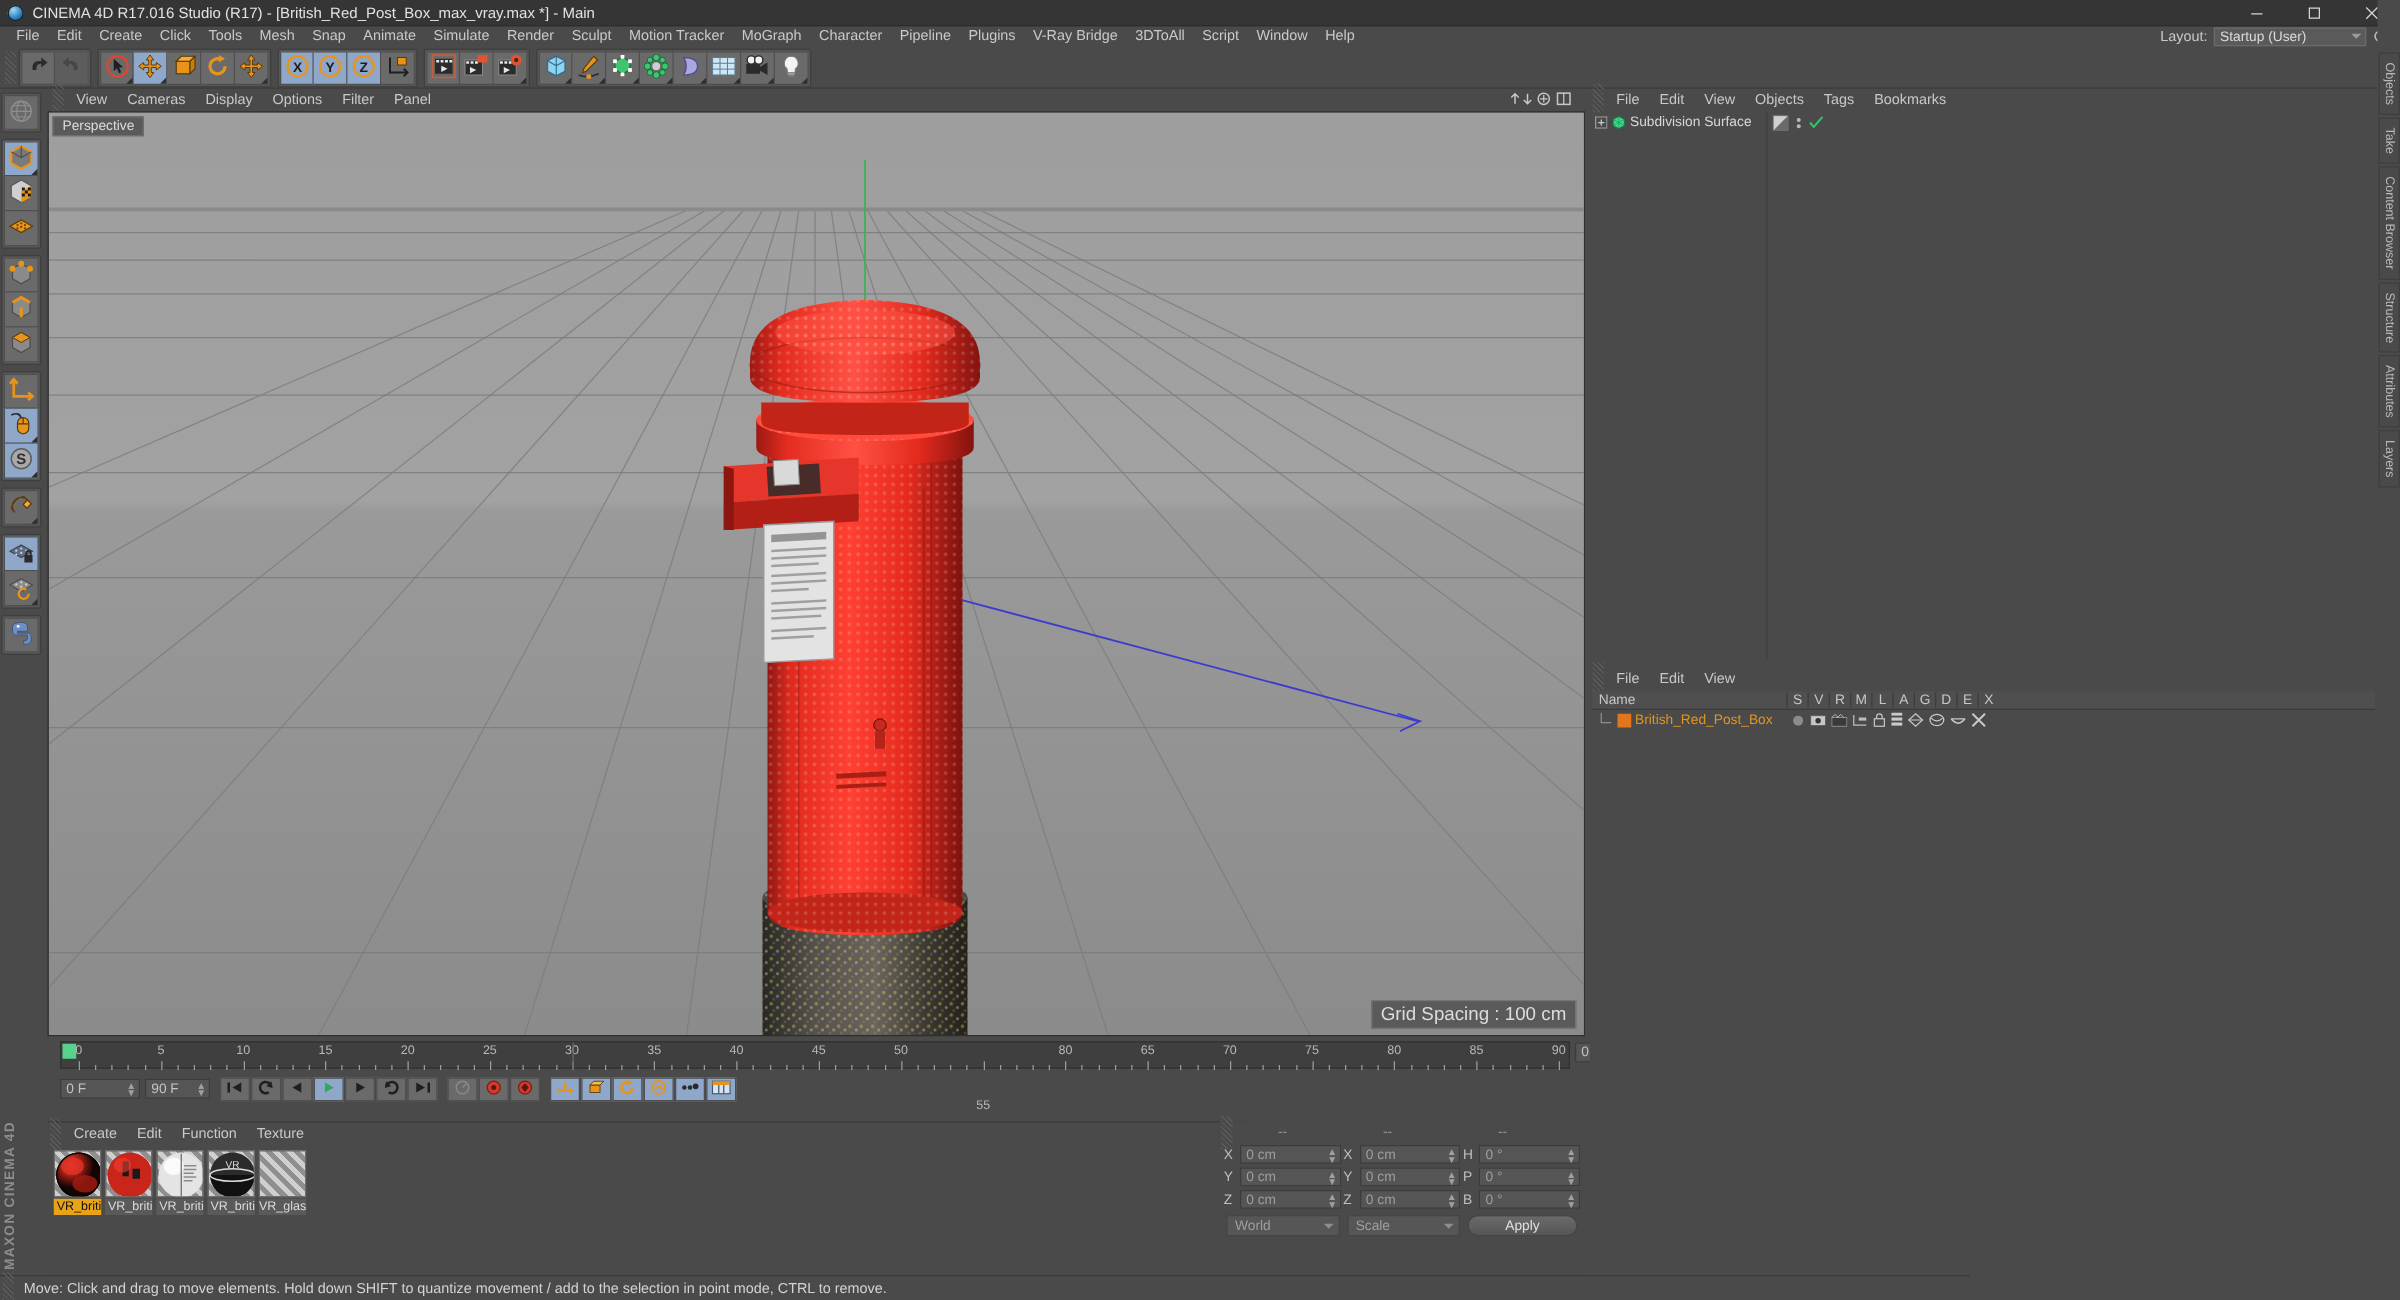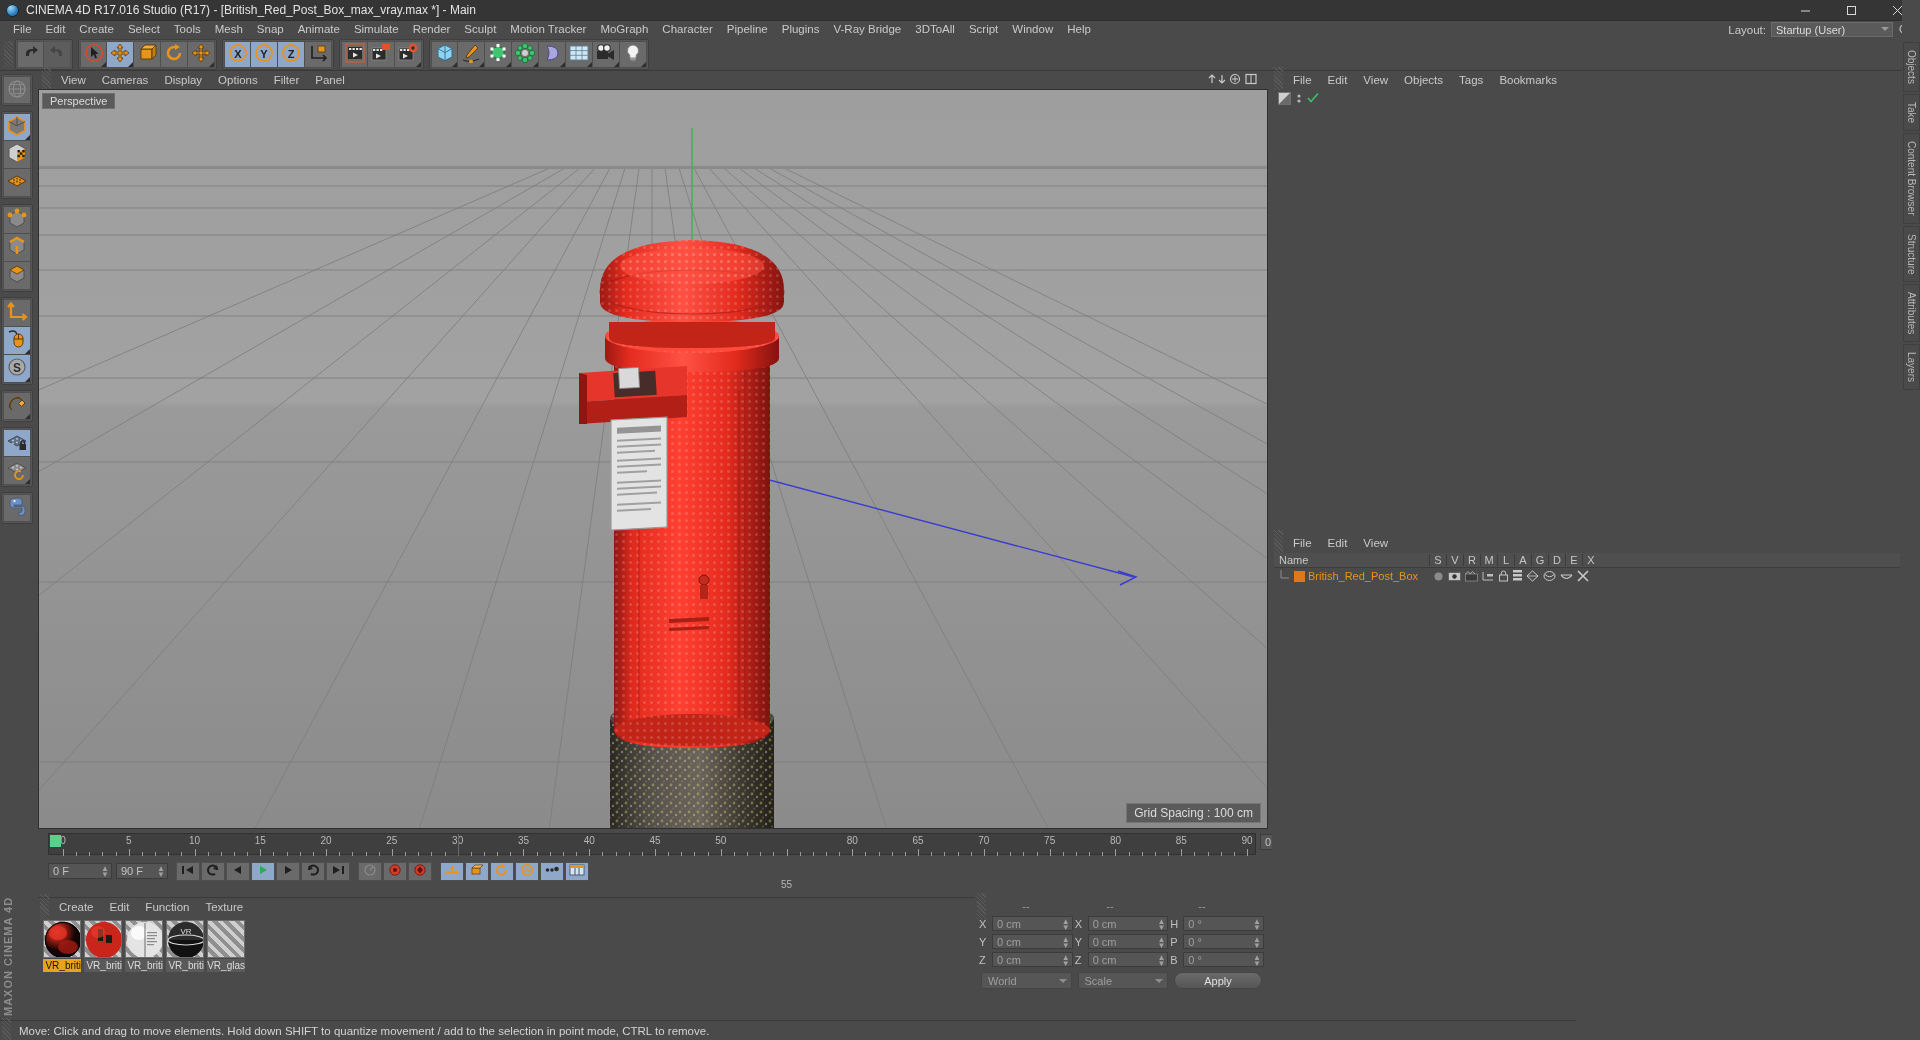--- a/index.html
+++ b/index.html
@@ -86,21 +86,21 @@
             background:#4a4a4a; }
   .vp-menubar{ height:17px; display:flex; align-items:center; padding-left:2px; font-size:11.5px; position:relative;}
   .vp-menubar .mi{ padding:0 8px; color:#c9c9c9; }
   .vp-axis-ic{ position:absolute; right:4px; top:2px; display:flex; gap:2px; align-items:center;}
   .vp{ position:absolute; left:0; top:18px; width:1230px; height:740px;
        border:1px solid #2f2f2f; overflow:hidden;
        background:linear-gradient(to bottom,#9b9b9b 0%, #9b9b9b 100%); }
   .persp-tag{ position:absolute; left:3px; top:3px; z-index:6; background:#5a5a5a;
      border:1px solid #6e6e6e; color:#dcdcdc; font-size:11px; padding:1px 7px; }
   .grid-tag{ position:absolute; right:6px; bottom:5px; z-index:6; background:#5a5a5a;
-     border:1px solid #757575; color:#dcdcdc; font-size:12px; padding:2px 7px; }
+     border:1px solid #757575; color:#dcdcdc; font-size:15px; padding:2px 7px; }
 
   
   .tl-wrap{ position:absolute; left:38px; top:762px; width:1230px; height:60px; }
   .tl-ruler{ position:absolute; left:10px; top:0; width:1208px; height:22px;
              background:#3f3f3f; border:1px solid #313131; }
   .tl-marks{ position:absolute; left:0; top:0; width:100%; height:22px; }
   .tl-lbl{ position:absolute; top:1px; font-size:10px; color:#b8b8b8; transform:translateX(-50%); }
   .tl-tick{ position:absolute; bottom:0; width:1px; background:#9d9d9d; }
   .tl-green{ position:absolute; left:1px; top:1px; width:11px; height:12px; background:#58d18a; }
   .tl-cursor{ position:absolute; top:0; width:1px; height:22px; background:#6a6a6a; }
@@ -206,21 +206,21 @@
             <line x1="10" y1="1" x2="1" y2="10" stroke="#d8d8d8" stroke-width="1"></line>
           </svg>
       </div>
     </div>
   </div>
 
   <div class="menubar" id="mainmenu">
       <span class="mi">File</span>
       <span class="mi">Edit</span>
       <span class="mi">Create</span>
-      <span class="mi">Select</span>
+      <span class="mi">Click</span>
       <span class="mi">Tools</span>
       <span class="mi">Mesh</span>
       <span class="mi">Snap</span>
       <span class="mi">Animate</span>
       <span class="mi">Simulate</span>
       <span class="mi">Render</span>
       <span class="mi">Sculpt</span>
       <span class="mi">Motion Tracker</span>
       <span class="mi">MoGraph</span>
       <span class="mi">Character</span>
@@ -1170,20 +1170,34 @@
         <div class="pm-menu">
           <span class="grip"></span>
           <span class="mi">File</span>
           <span class="mi">Edit</span>
           <span class="mi">View</span>
           <span class="mi">Objects</span>
           <span class="mi">Tags</span>
           <span class="mi">Bookmarks</span>
         </div>
         <div class="om-body">
+          <div class="om-tree">
+            <div class="om-row">
+              <svg width="10" height="10" viewBox="0 0 10 10">
+                <rect x="0.5" y="0.5" width="9" height="9" fill="none" stroke="#9a9a9a" stroke-width="1"></rect>
+                <line x1="2.5" y1="5" x2="7.5" y2="5" stroke="#cacaca" stroke-width="1"></line>
+                <line x1="5" y1="2.5" x2="5" y2="7.5" stroke="#cacaca" stroke-width="1"></line>
+              </svg>
+              <svg width="12" height="12" viewBox="0 0 12 12">
+                <path d="M6 1 L10.5 3.5 L10.5 8.5 L6 11 L1.5 8.5 L1.5 3.5 Z" fill="#3fd88a" stroke="#1b7a4a" stroke-width="0.9"></path>
+                <path d="M6 1 L6 11 M1.5 3.5 L10.5 8.5 M10.5 3.5 L1.5 8.5" stroke="#1b7a4a" stroke-width="0.6" opacity="0.7"></path>
+              </svg>
+              <span style="color:#d8d8d8">Subdivision Surface</span>
+            </div>
+          </div>
           <div class="om-right">
             <div style="display:flex;align-items:center;height:16px;gap:5px;padding-left:4px;">
               <svg width="13" height="13" viewBox="0 0 13 13">
                 <rect x="0.5" y="0.5" width="12" height="12" fill="#cfcfcf" stroke="#6f6f6f" stroke-width="0.8"></rect>
                 <path d="M0.5 12.5 L12.5 0.5 L12.5 12.5 Z" fill="#6a6a6a"></path>
               </svg>
               <svg width="6" height="13" viewBox="0 0 6 13">
                 <circle cx="3" cy="4" r="1.6" fill="#b9b9b9"></circle>
                 <circle cx="3" cy="9" r="1.6" fill="#b9b9b9"></circle>
               </svg>

